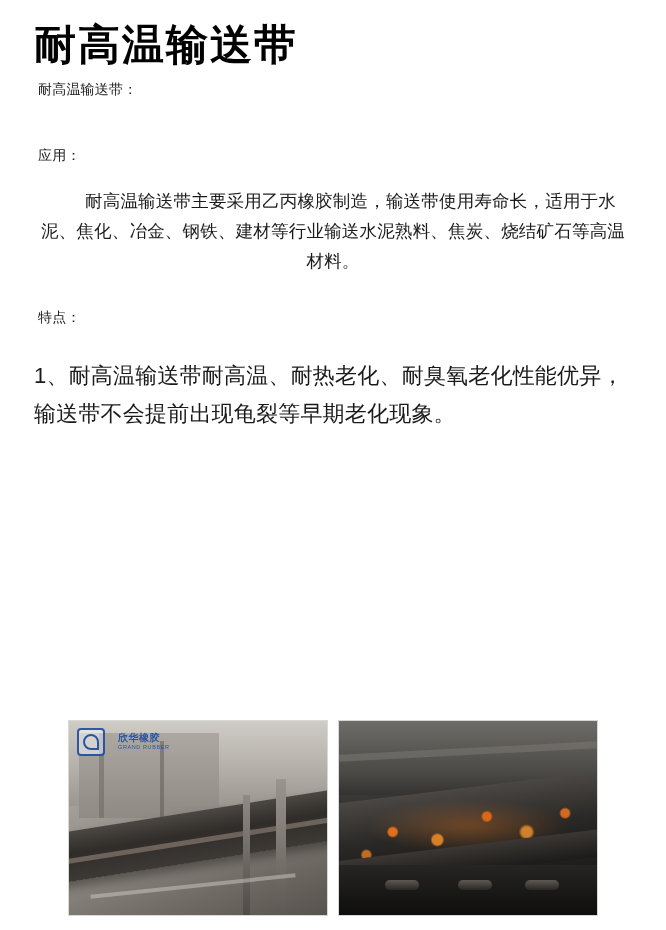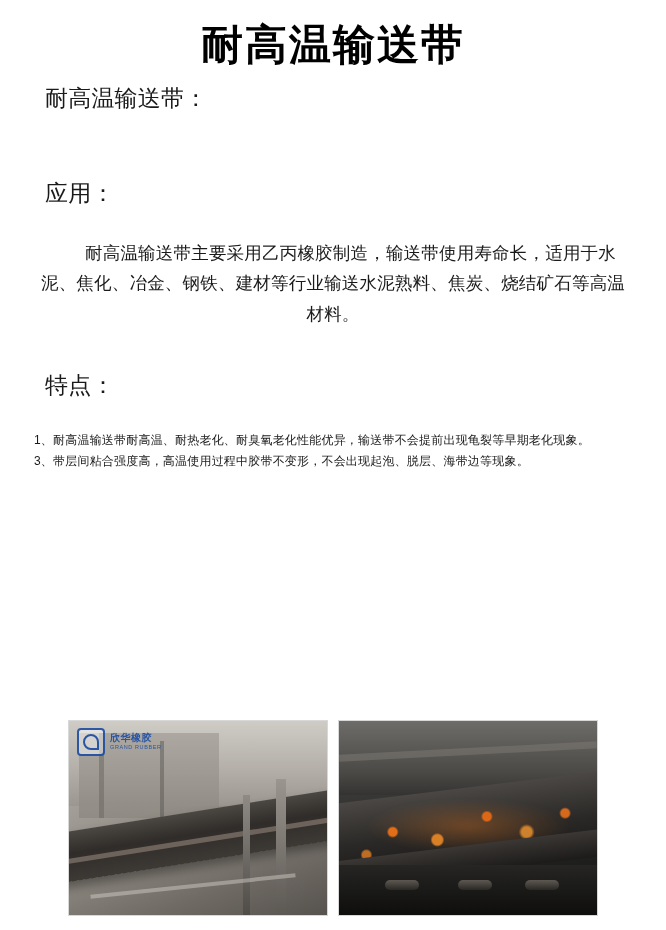--- a/index.html
+++ b/index.html
@@ -15,21 +15,21 @@
     overflow: hidden;
   }
   .page {
     width: 666px;
     height: 930px;
     position: relative;
     box-sizing: border-box;
     padding: 0 34px;
   }
   .title {
-    text-align: center;
+    text-align: left;
     font-size: 42px;
     font-weight: bold;
     letter-spacing: 2px;
     line-height: 1.1;
     margin: 22px 0 10px 0;
     color: #000;
   }
   .body-text {
     font-size: 17.5px;
     line-height: 1.72;
@@ -38,34 +38,34 @@
   }
   .para {
     margin: 0 0 6px 0;
     white-space: pre-wrap;
   }
   .para.indent {
     text-indent: 2em;
     text-align: center;
   }
   .heading-line {
-    font-size: 23px;
+    font-size: 14px;
     line-height: 1.7;
-    margin: 11px;
+    margin: 4px;
   }
   .spacer-sm { height: 14px; }
   .spacer-md { height: 20px; }
   .feature-list {
     margin: 0;
     padding: 0;
     list-style: none;
   }
   .feature-list li {
-    margin: 0 0 1px 0;
-    font-size: 12px;
+    margin: 9px 0 1px 0;
+    font-size: 22px;
     line-height: 1.72;
     white-space: pre-wrap;
   }
   .images {
     position: absolute;
     left: 68px;
     bottom: 36px;
     width: 530px;
     display: flex;
     gap: 10px;
@@ -125,21 +125,21 @@
   }
   .p1-rail {
     position: absolute; left: 8%; bottom: 14%; width: 80%; height: 4px;
     background: #cfcac3; opacity: .5; transform: rotate(-6deg);
   }
   .logo {
     position: absolute;
     left: 8px; top: 7px;
     display: flex;
     align-items: center;
-    gap: 5px;
+    gap: 13px;
     opacity: .92;
   }
   .logo-mark {
     width: 24px; height: 24px;
     border: 2px solid #1f4fa3;
     border-radius: 4px;
     position: relative;
     background: rgba(255,255,255,.55);
   }
   .logo-mark:before {
@@ -221,21 +221,20 @@
     <div class="spacer-sm"></div>
     <p class="para indent">耐高温输送带主要采用乙丙橡胶制造，输送带使用寿命长，适用于水泥、焦化、冶金、钢铁、建材等行业输送水泥熟料、焦炭、烧结矿石等高温材料。</p>
 
     <div class="spacer-md"></div>
 
     <p class="heading-line">特点：</p>
     <div class="spacer-sm"></div>
 
     <ul class="feature-list">
       <li>1、耐高温输送带耐高温、耐热老化、耐臭氧老化性能优异，输送带不会提前出现龟裂等早期老化现象。</li>
-      <li>3、带层间粘合强度高，高温使用过程中胶带不变形，不会出现起泡、脱层、海带边等现象。</li>
     </ul>
   </div>
 
   <div class="images">
 
     <div class="photo photo-1">
       <div class="p1-sky"></div>
       <div class="p1-struct"></div>
       <div class="p1-belt"></div>
       <div class="p1-belt-edge"></div>

